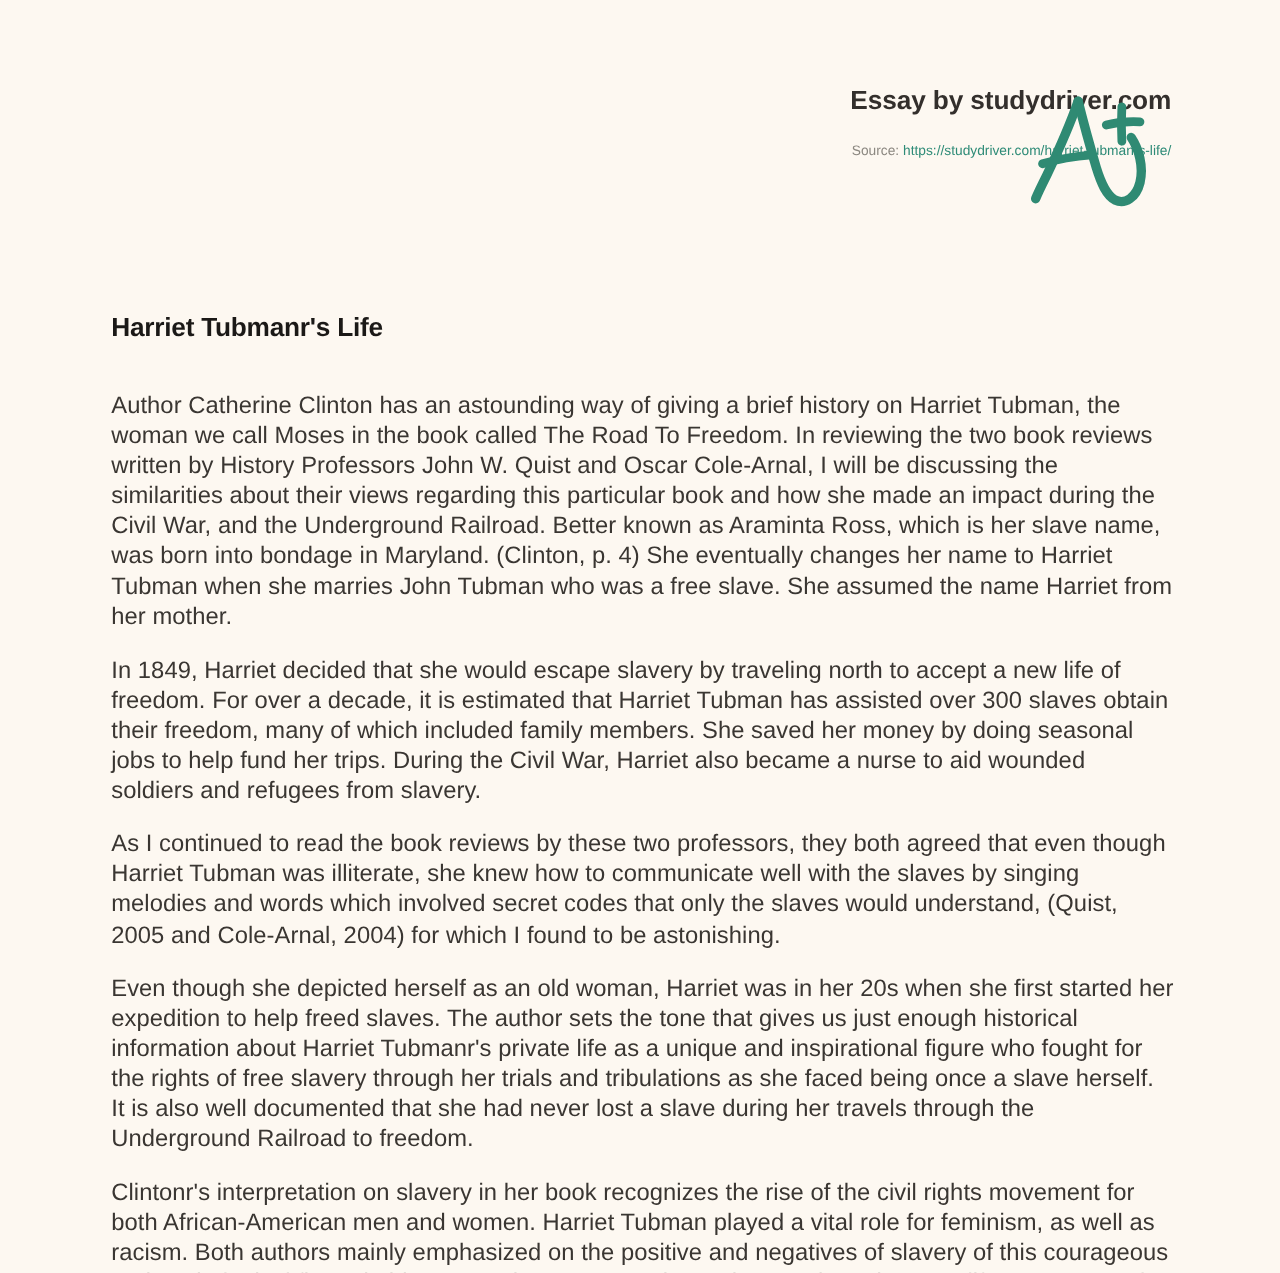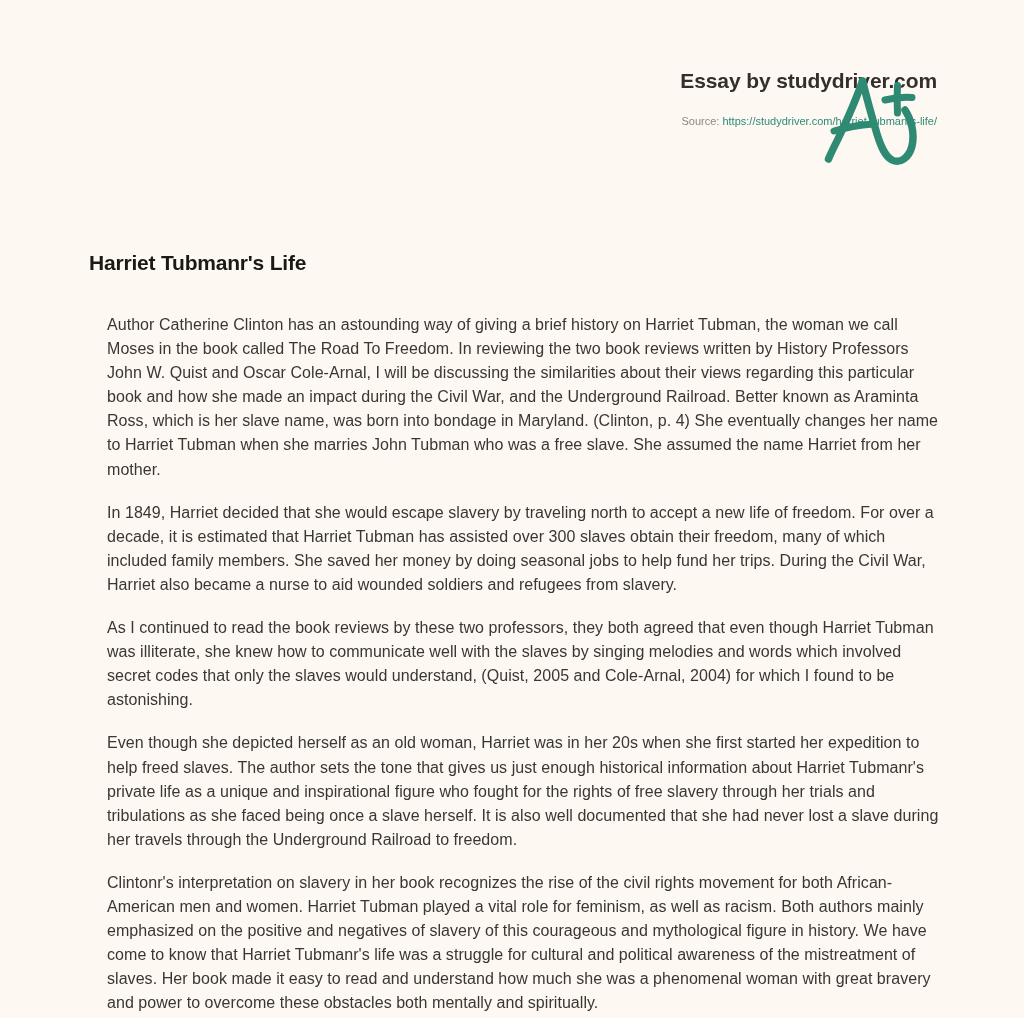--- a/index.html
+++ b/index.html
@@ -87,22 +87,22 @@
 
   
   .doc-body {
     position: absolute;
     left: 89px;
     top: 313px;
     width: 850px;
   }
 
   .doc-body p {
-    margin: 0 0 19px 18px;
-    font-size: 16px;
+    margin: 0 0 19px 0;
+    font-size: 19px;
     line-height: 24.1px;
     color: #3a3632;
     text-align: left;
     letter-spacing: 0.05px;
   }
   .doc-body p:last-child {
     margin-bottom: 0;
   }
 </style>
 </head>

